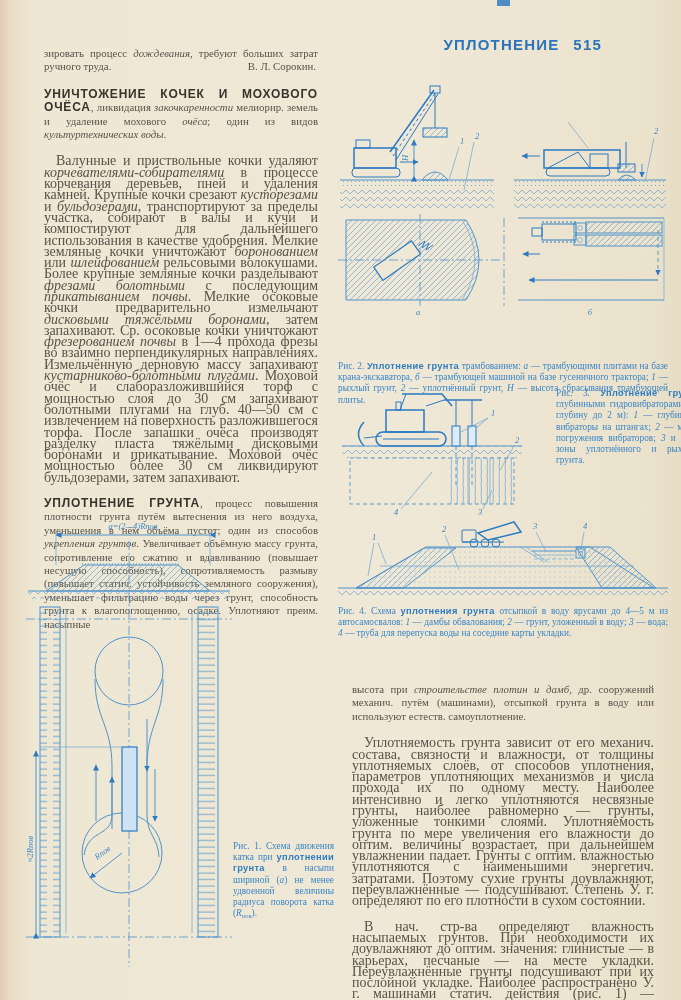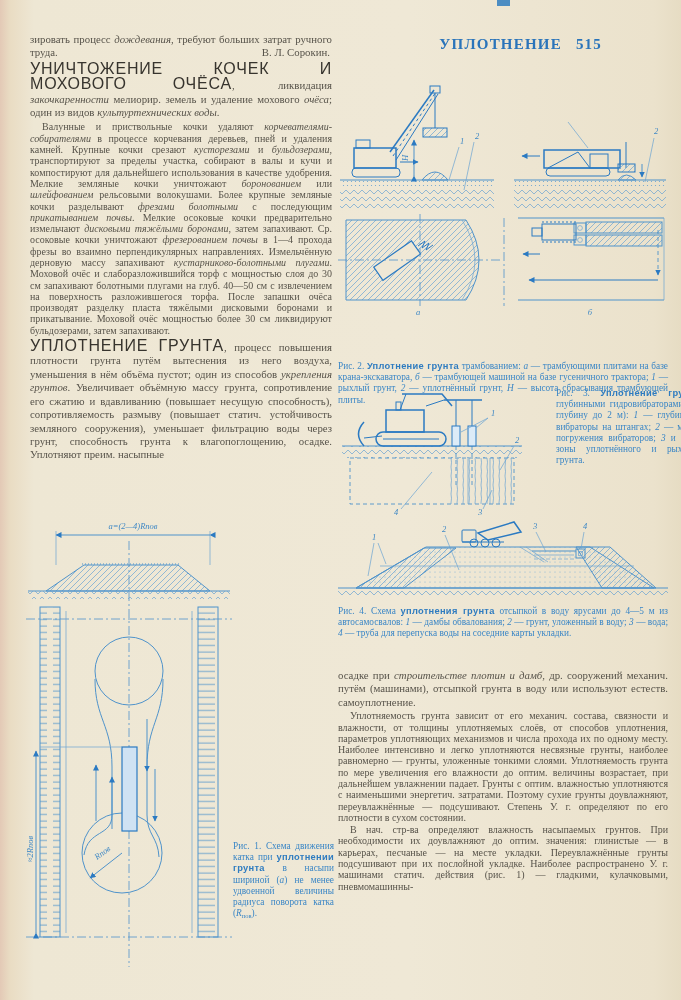--- a/index.html
+++ b/index.html
@@ -5,34 +5,34 @@
   html,body{margin:0;padding:0;}
   body{
     width:681px;height:1000px;position:relative;overflow:hidden;
     background:linear-gradient(90deg,#e3c9b6 0px,#e9dcc3 10px,#eee7d4 34px,#efe8d6 60%,#ebe2cc 96%,#e6dcc3 100%);
     font-family:"Liberation Serif",serif;
   }
   .page{position:absolute;inset:0;}
   .corner-mark{position:absolute;left:497px;top:0;width:13px;height:6px;background:#2f7cc0;opacity:.85;}
   .running-head{
     position:absolute;left:340px;top:36px;width:262px;text-align:right;
-    font-family:Liberation Serif, serif;font-weight:bold;font-size:15px;
+    font-family:Liberation Sans, sans-serif;font-weight:bold;font-size:15px;
     color:#2a74ba;letter-spacing:1.2px;
   }
   .running-head .rh-page{margin-left:14px;}
   .col-left{position:absolute;left:30px;top:33px;width:302px;}
-  .para{margin:0;text-align:justify;color:#57534a;}
+  .para{margin:14px;text-align:justify;color:#57534a;}
   .lead{font-size:10.8px;line-height:13.4px;}
-  .small{font-size:10px;line-height:11.3px;text-indent:12px;}
+  .small{font-size:14px;line-height:11.3px;text-indent:12px;}
   .noindent{text-indent:0;}
   .intro{position:relative;padding-right:0;}
   .signature{position:absolute;right:2px;bottom:0;color:#57534a;}
   .seg-i{font-style:italic;}
   .seg-b{font-weight:bold;}
-  .seg-h{font-family:"Liberation Sans",sans-serif;font-weight:normal;letter-spacing:.8px;color:#37342e;font-size:16px;}
+  .seg-h{font-family:"Liberation Sans",sans-serif;font-weight:bold;letter-spacing:.8px;color:#37342e;font-size:12px;}
   .seg-sub{font-size:6.5px;vertical-align:-2px;}
   .caption{color:#3a86c6;font-size:9.3px;line-height:11.2px;text-align:justify;}
   .caption .seg-b{font-family:"Liberation Sans",sans-serif;font-weight:bold;color:#2f7cc0;letter-spacing:.3px;}
   .caption .seg-i{font-style:italic;}
   #fig1-caption{position:absolute;left:233px;top:841px;width:101px;}
   #fig2-caption{position:absolute;left:338px;top:317px;width:330px;margin-top:44px;}
   #fig3-caption{position:absolute;left:556px;top:388px;width:144px;}
   #fig4-caption{position:absolute;left:338px;top:606px;width:330px;}
   #fig1-svg{position:absolute;left:26px;top:519px;}
   #fig2-svg{position:absolute;left:338px;top:84px;}
@@ -294,18 +294,18 @@
     <text class="figtext" x="104" y="12">2</text>
     <line class="lnt" x1="107" y1="15" x2="121" y2="50"></line>
     <text class="figtext" x="195" y="9">3</text>
     <line class="lnt" x1="198" y1="12" x2="208" y2="32"></line>
     <text class="figtext" x="245" y="9">4</text>
     <line class="lnt" x1="246" y1="12" x2="243" y2="29"></line>
   </svg>
   <div class="caption" id="fig4-caption"><span><span>Рис. 4. Схема </span><span class="seg-b">уплотнения грунта</span><span> отсыпкой в воду ярусами до 4—5 м из автосамосвалов: </span><span class="seg-i">1</span><span> — дамбы обвалования; </span><span class="seg-i">2</span><span> — грунт, уложенный в воду; </span><span class="seg-i">3</span><span> — вода; </span><span class="seg-i">4</span><span> — труба для перепуска воды на соседние карты укладки.</span></span></div>
 
   <div id="right-text">
-    <p class="para lead noindent"><span><span>осадке при </span><span class="seg-i">строительстве плотин и дамб</span><span>, др. сооружений механич. путём (машинами), отсыпкой грунта в воду или используют естеств. самоуплотнение.</span></span></p>
+    <p class="para lead noindent"><span><span>высота при </span><span class="seg-i">строительстве плотин и дамб</span><span>, др. сооружений механич. путём (машинами), отсыпкой грунта в воду или используют естеств. самоуплотнение.</span></span></p>
     <p class="para small">Уплотняемость грунта зависит от его механич. состава, связности и влажности, от толщины уплотняемых слоёв, от способов уплотнения, параметров уплотняющих механизмов и числа прохода их по одному месту. Наиболее интенсивно и легко уплотняются несвязные грунты, наиболее равномерно — грунты, уложенные тонкими слоями. Уплотняемость грунта по мере увеличения его влажности до оптим. величины возрастает, при дальнейшем увлажнении падает. Грунты с оптим. влажностью уплотняются с наименьшими энергетич. затратами. Поэтому сухие грунты доувлажняют, переувлажнённые — подсушивают. Степень У. г. определяют по его плотности в сухом состоянии.</p>
     <p class="para small">В нач. стр-ва определяют влажность насыпаемых грунтов. При необходимости их доувлажняют до оптим. значения: глинистые — в карьерах, песчаные — на месте укладки. Переувлажнённые грунты подсушивают при их послойной укладке. Наиболее распространено У. г. машинами статич. действия (рис. 1) — гладкими, кулачковыми, пневмомашинны-</p>
   </div>
 
 </div>
 
 </body></html>

